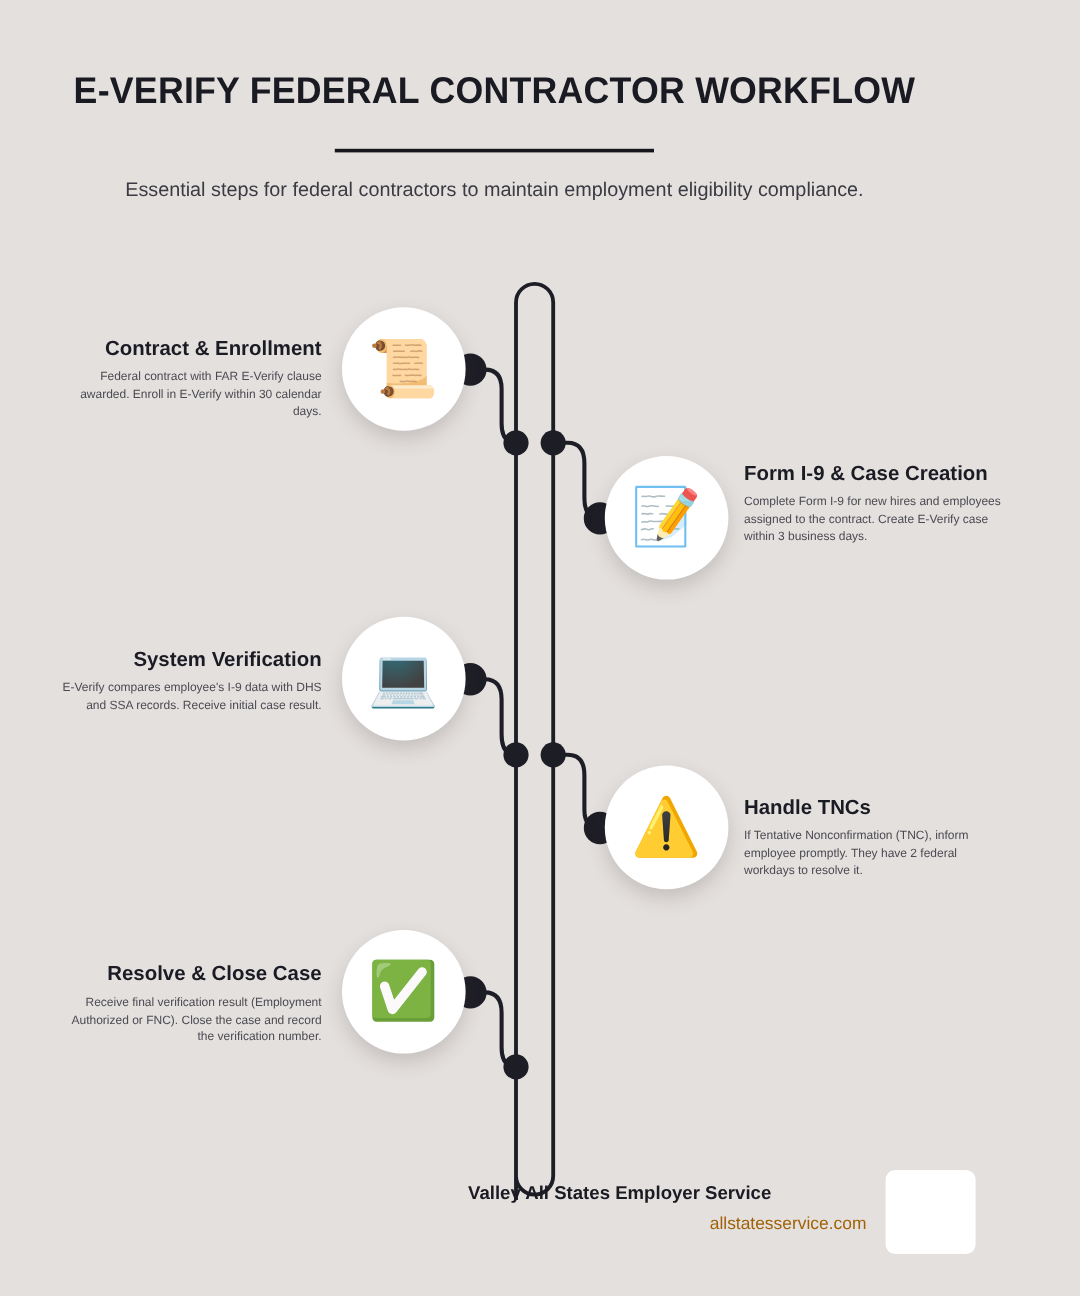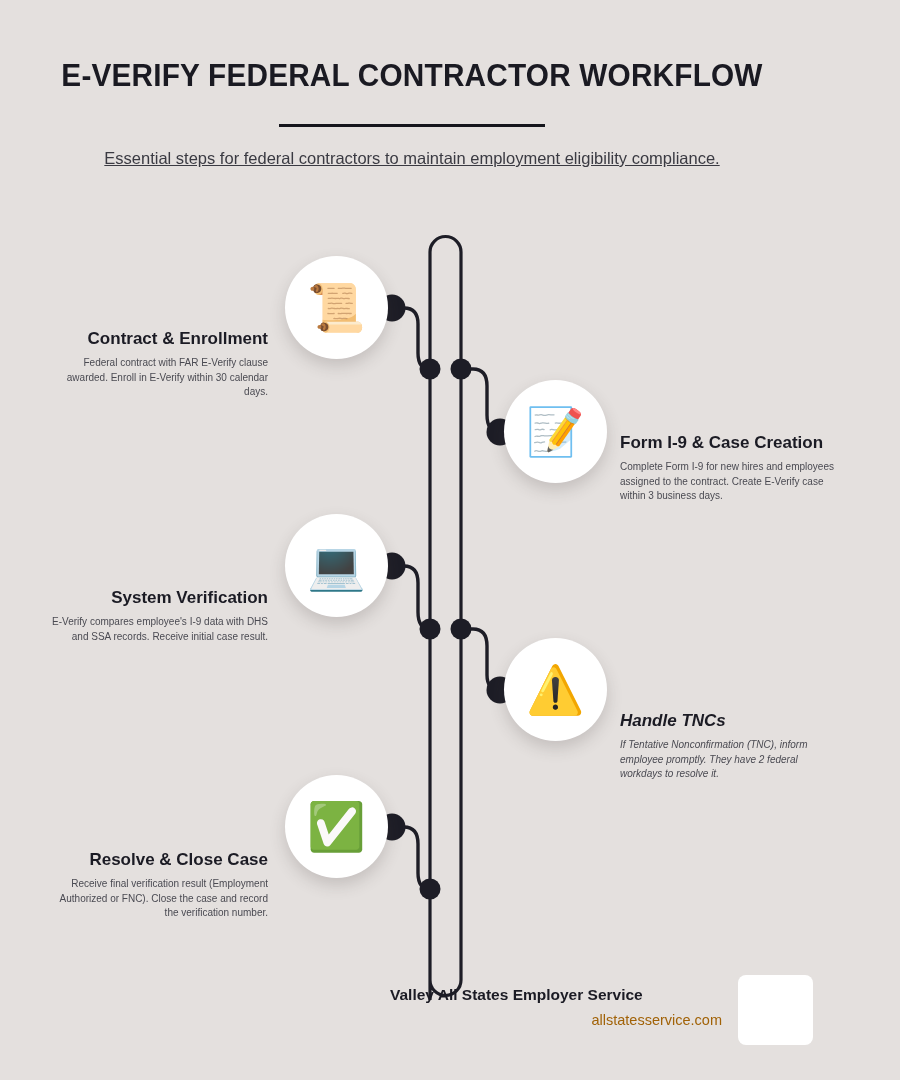--- a/index.html
+++ b/index.html
@@ -38,21 +38,20 @@
     height: 3px;
     background: #15151c;
     margin: 30px auto 0 auto;
   }
   .subtitle {
     margin: 19px auto 12px auto;
     width: 660px;
     font-size: 16.5px;
     line-height: 25px;
     color: #3a3a42;
-    text-decoration: underline;
   }
 
   
   .flow {
     position: absolute;
     top: 0;
     left: 0;
     width: 900px;
     height: 1080px;
   }
@@ -80,21 +79,20 @@
   .bubble .glyph {
     font-size: 47px;
     line-height: 1;
     font-family: "DejaVu Sans", sans-serif;
   }
 
   
   .step-text {
     position: absolute;
     width: 222px;
-    margin-top: 48px;
   }
   .step-text.left  { text-align: right; }
   .step-text.right { text-align: left;  }
   .step-title {
     font-size: 17px;
     font-weight: bold;
     color: #1b1b24;
     line-height: 20px;
     margin: 0 0 7px 0;
   }
@@ -192,21 +190,21 @@
     <span class="glyph">💻</span>
   </div>
   <div class="step-text left" style="left:46px; top:540px;">
     <p class="step-title">System Verification</p>
     <p class="step-desc">E-Verify compares employee's I-9 data with DHS and SSA records. Receive initial case result.</p>
   </div>
 
   <div class="bubble" style="left:504px; top:638px;">
     <span class="glyph">⚠️</span>
   </div>
-  <div class="step-text right" style="left:620px; top:663px;font-style:italic;">
+  <div class="step-text right" style="left:620px; top:663px;">
     <p class="step-title">Handle TNCs</p>
     <p class="step-desc">If Tentative Nonconfirmation (TNC), inform employee promptly. They have 2 federal workdays to resolve it.</p>
   </div>
 
   <div class="bubble" style="left:285px; top:775px;">
     <span class="glyph">✅</span>
   </div>
   <div class="step-text left" style="left:46px; top:802px;">
     <p class="step-title">Resolve &amp; Close Case</p>
     <p class="step-desc">Receive final verification result (Employment Authorized or FNC). Close the case and record the verification number.</p>

